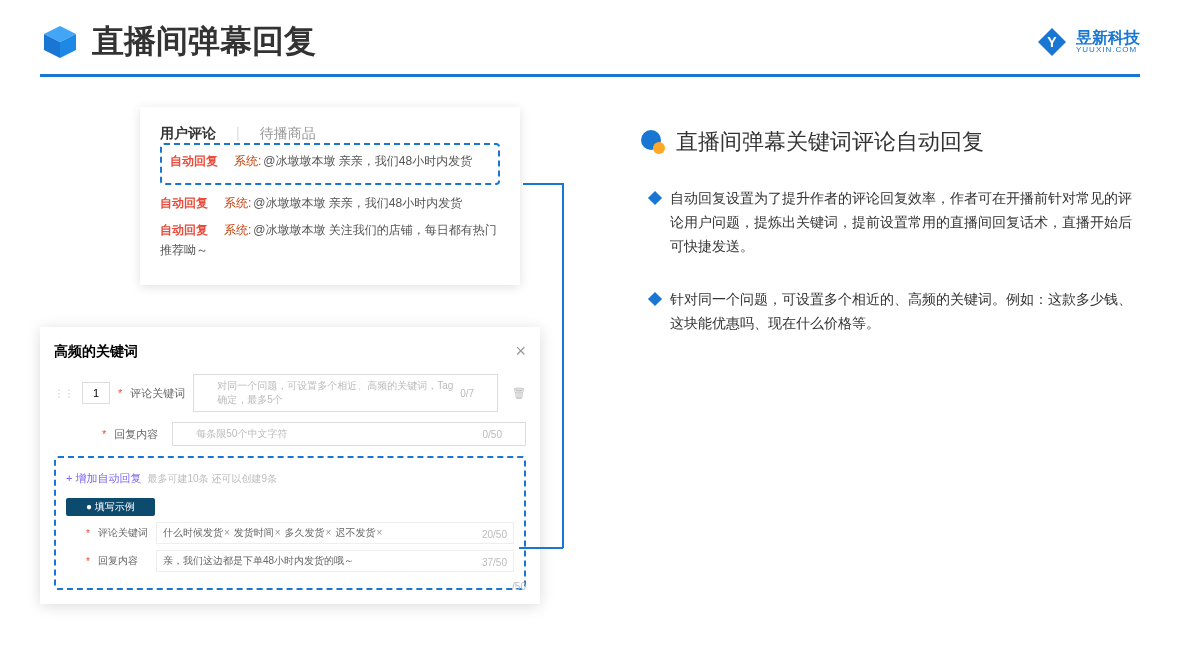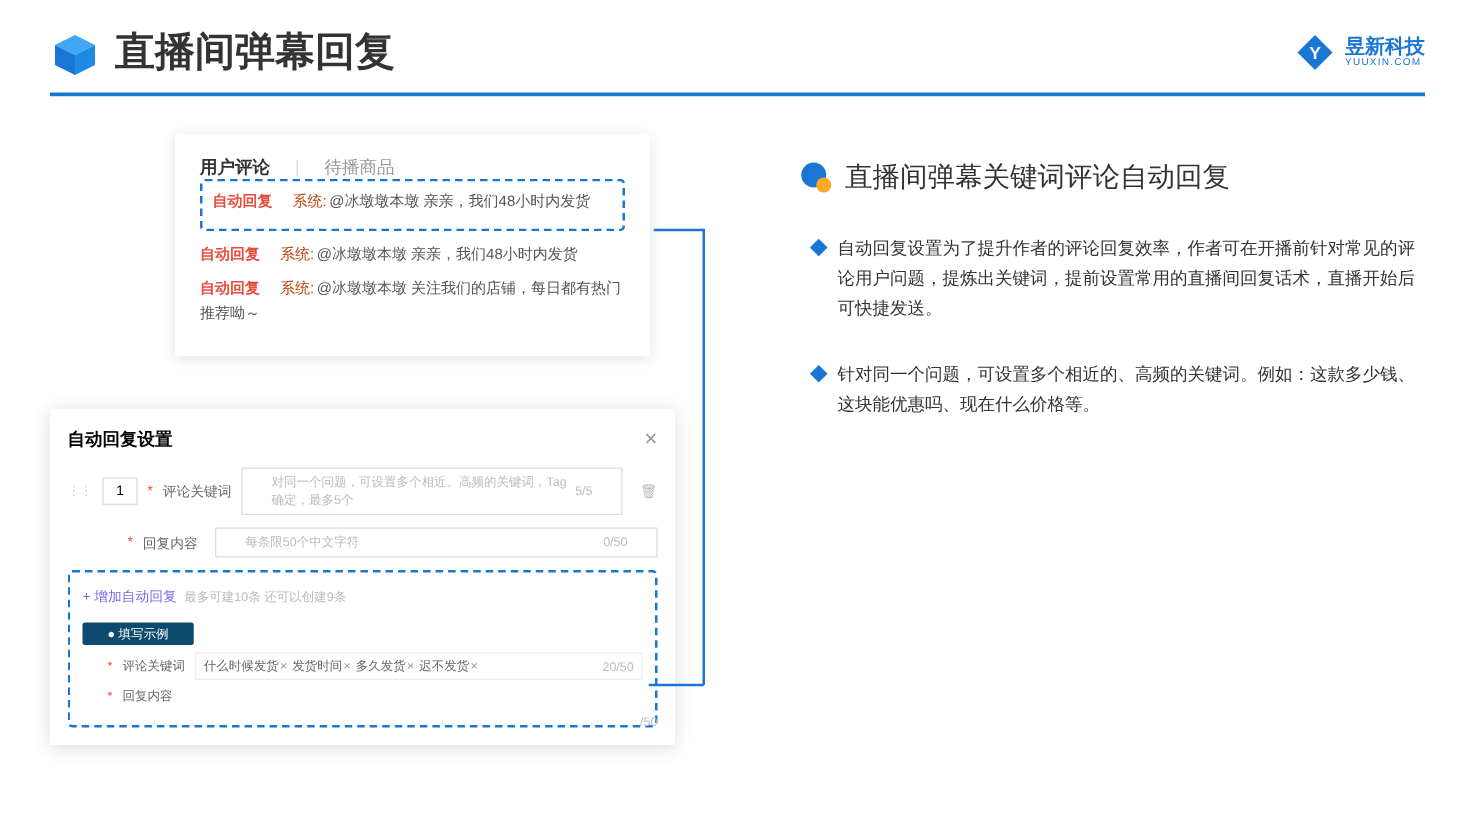--- a/index.html
+++ b/index.html
@@ -1,18 +1,18 @@
 <!DOCTYPE html>
 <html><head>
 <meta charset="utf-8">
 <style>
 *{margin:0;padding:0;box-sizing:border-box}
 body{font-family:"PingFang SC","Microsoft YaHei",sans-serif;background:#fff;width:1180px;height:664px;position:relative;overflow:hidden}
 .header{display:flex;justify-content:space-between;align-items:center;padding:20px 40px 10px 40px}
-.title-wrap{display:flex;align-items:flex-end;gap:12px}
+.title-wrap{display:flex;align-items:center;gap:12px}
 .cube-icon{width:40px;height:40px;display:flex;align-items:center;justify-content:center}
 .page-title{font-size:32px;font-weight:600;color:#333}
 .brand{display:flex;align-items:center;gap:8px}
 .brand-icon{width:32px;height:32px}
 .brand-text{display:flex;flex-direction:column;line-height:1}
 .brand-cn{font-size:16px;font-weight:700;color:#1976d2}
 .brand-en{font-size:8px;color:#1976d2;letter-spacing:1px}
 .hr-line{height:3px;background:#1976d2;margin:0 40px}
 .content{display:flex;padding:30px 40px;gap:40px}
 .left{width:560px;position:relative;height:500px}
@@ -95,31 +95,31 @@
       </div>
       <div class="highlight-box">
         <div class="msg"><span class="auto-tag">自动回复</span><span class="sys-tag">系统:</span><span>@冰墩墩本墩 亲亲，我们48小时内发货</span></div>
       </div>
       <div class="msg"><span class="auto-tag">自动回复</span><span class="sys-tag">系统:</span><span>@冰墩墩本墩 亲亲，我们48小时内发货</span></div>
       <div class="msg"><span class="auto-tag">自动回复</span><span class="sys-tag">系统:</span><span>@冰墩墩本墩 关注我们的店铺，每日都有热门推荐呦～</span></div>
     </div>
 
     <div class="settings-panel">
       <div class="sp-head">
-        <span>自动回复设置</span>
+        <span>高频的关键词</span>
         <span class="close-btn">×</span>
       </div>
       <div class="form-row">
         <span class="drag-h">⋮⋮</span>
         <span class="num-box">1</span>
         <span class="req">*</span>
         <span class="flabel">评论关键词</span>
         <div class="finput">
             <span>对同一个问题，可设置多个相近、高频的关键词，Tag确定，最多5个</span>
-            <span class="count">5/5</span>
+            <span class="count">0/7</span>
           </div>
         <span class="del-icon">🗑</span>
       </div>
       <div class="form-row" style="padding-left:48px">
         <span class="req">*</span>
         <span class="flabel">回复内容</span>
         <div class="finput">
             <span>每条限50个中文字符</span>
             <span class="count">0/50</span>
           </div>
@@ -131,20 +131,24 @@
           <span class="req">*</span>
           <span class="flabel">评论关键词</span>
           <div class="ex-input">
             <span><span class="tag-chip"><span>什么时候发货</span><span class="tag-x">×</span></span><span class="tag-chip"><span>发货时间</span><span class="tag-x">×</span></span><span class="tag-chip"><span>多久发货</span><span class="tag-x">×</span></span><span class="tag-chip"><span>迟不发货</span><span class="tag-x">×</span></span></span>
             <span class="count">20/50</span>
           </div>
         </div>
         <div class="ex-row">
           <span class="req">*</span>
           <span class="flabel">回复内容</span>
+          <div class="ex-input">
+              <span>亲，我们这边都是下单48小时内发货的哦～</span>
+              <span class="count">37/50</span>
+            </div>
         </div>
       </div>
       <span class="bottom-count">/50</span>
     </div>
 
     <div class="connector c1"></div>
     <div class="connector c2"></div>
     <div class="connector c3"></div>
   </div>
 

